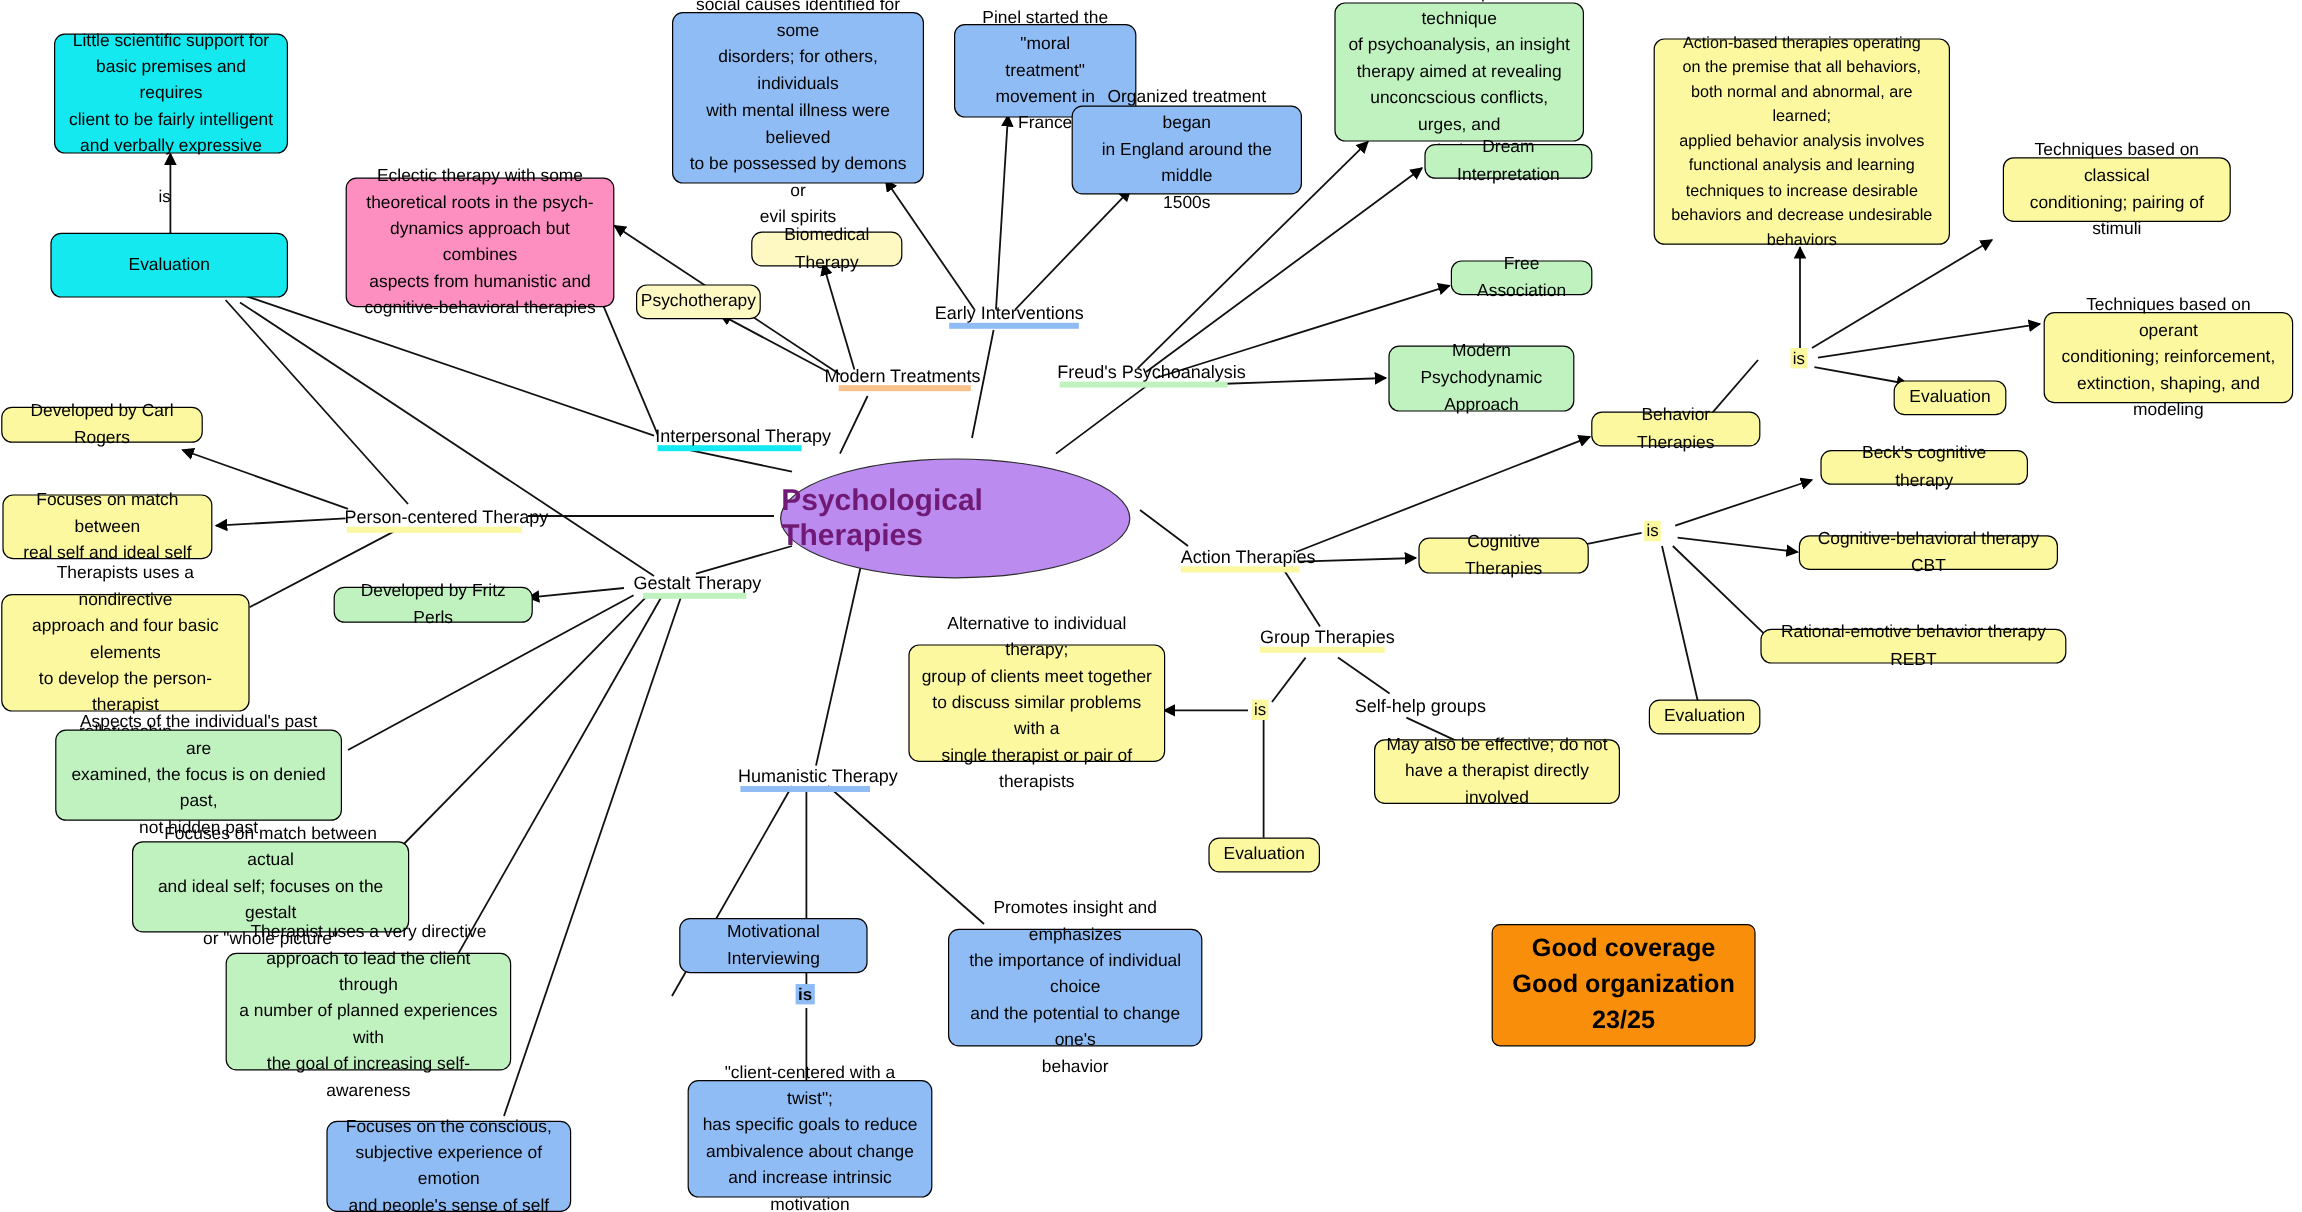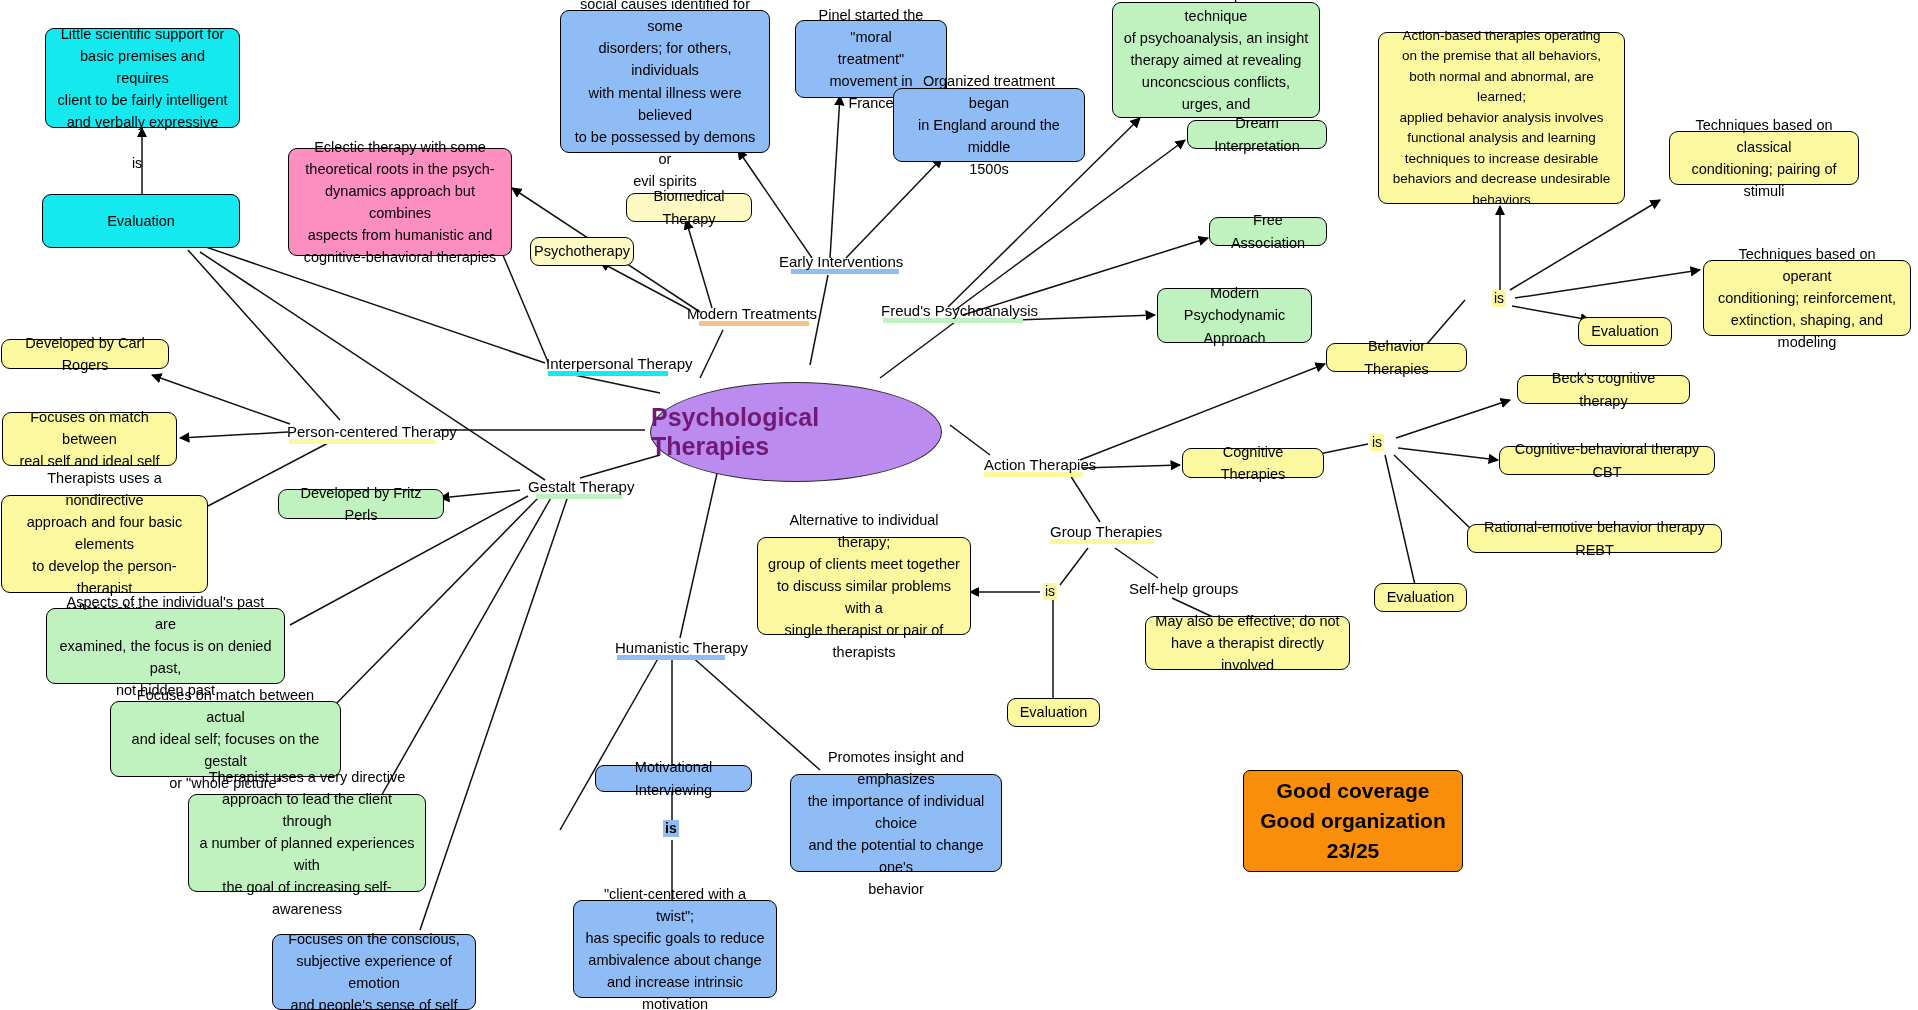--- a/index.html
+++ b/index.html
@@ -376,21 +376,21 @@
 a number of planned experiences with
 the goal of increasing self-awareness</span>
   </div>
 
   <div class="node c-blue" style="left:272px; top:934px; width:204px; height:76px;">
     <span>Focuses on the conscious,
 subjective experience of emotion
 and people's sense of self</span>
   </div>
 
-  <div class="node c-blue" style="left:595px; top:765px; width:157px; height:27px;">
+  <div class="node c-blue" style="left:566px; top:765px; width:157px; height:46px;">
     <span>Motivational Interviewing</span>
   </div>
 
   <div class="node c-blue" style="left:573px; top:900px; width:204px; height:98px;">
     <span>"client-centered with a twist";
 has specific goals to reduce
 ambivalence about change
 and increase intrinsic motivation</span>
   </div>
 

